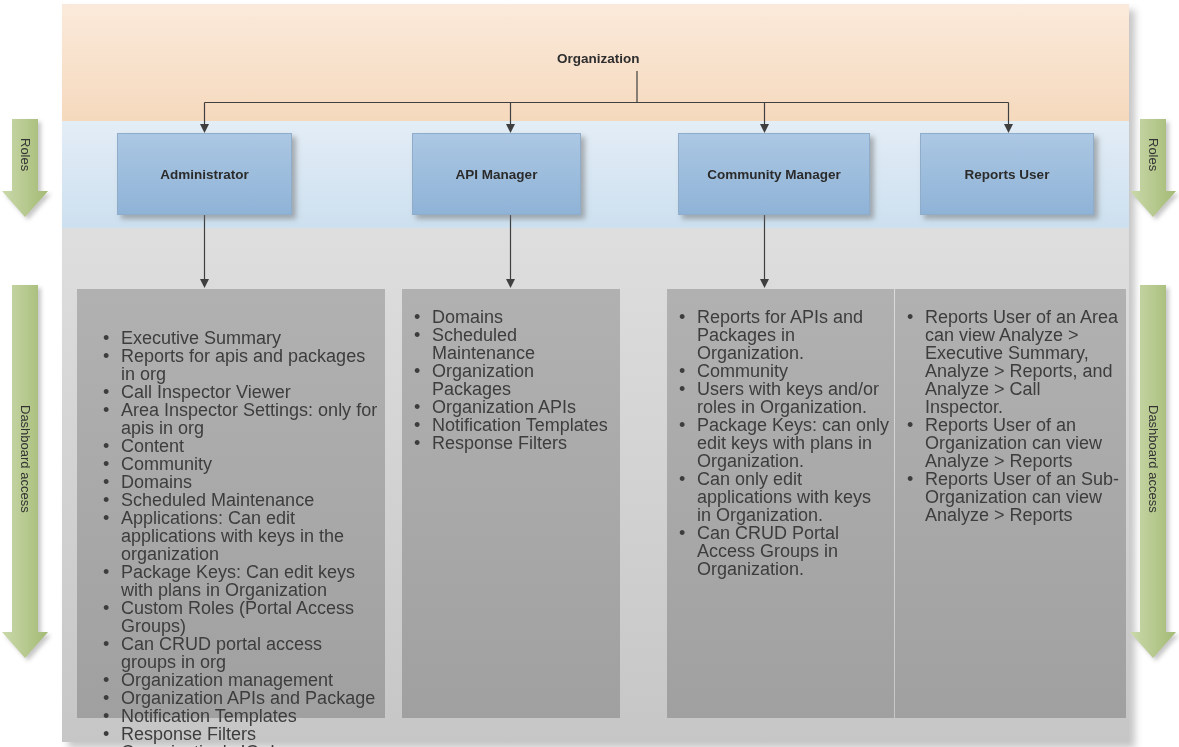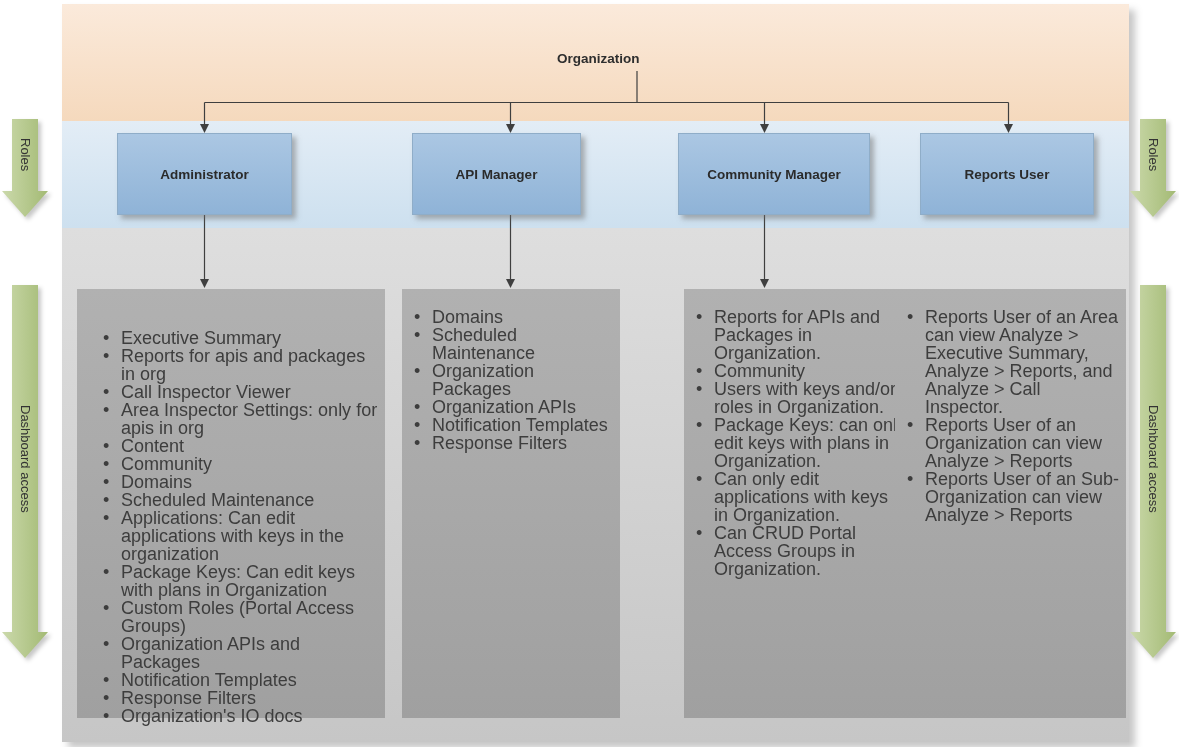--- a/index.html
+++ b/index.html
@@ -115,37 +115,39 @@
         <li>Reports for apis and packages in org</li>
         <li>Call Inspector Viewer</li>
         <li>Area Inspector Settings: only for apis in org</li>
         <li>Content</li>
         <li>Community</li>
         <li>Domains</li>
         <li>Scheduled Maintenance</li>
         <li>Applications: Can edit applications with keys in the organization</li>
         <li>Package Keys: Can edit keys with plans in Organization</li>
         <li>Custom Roles (Portal Access Groups)</li>
-        <li>Organization APIs and Packages</li>
+        <li>Can CRUD portal access groups in org</li>
+        <li>Organization management</li>
+        <li>Organization APIs and Package</li>
         <li>Notification Templates</li>
         <li>Response Filters</li>
         <li>Organization's IO docs</li>
       </ul>
   </div>
   <div class="panel" style="left:402px;width:218px;">
     <ul class="panel-list">
         <li>Domains</li>
         <li>Scheduled Maintenance</li>
         <li>Organization Packages</li>
         <li>Organization APIs</li>
         <li>Notification Templates</li>
         <li>Response Filters</li>
       </ul>
   </div>
-  <div class="panel" style="left:684px;width:227px;">
+  <div class="panel" style="left:667px;width:227px;">
     <ul class="panel-list">
         <li>Reports for APIs and Packages in Organization.</li>
         <li>Community</li>
         <li>Users with keys and/or roles in Organization.</li>
         <li>Package Keys: can only edit keys with plans in Organization.</li>
         <li>Can only edit applications with keys in Organization.</li>
         <li>Can CRUD Portal Access Groups in Organization.</li>
       </ul>
   </div>
   <div class="panel" style="left:895px;width:231px;">

